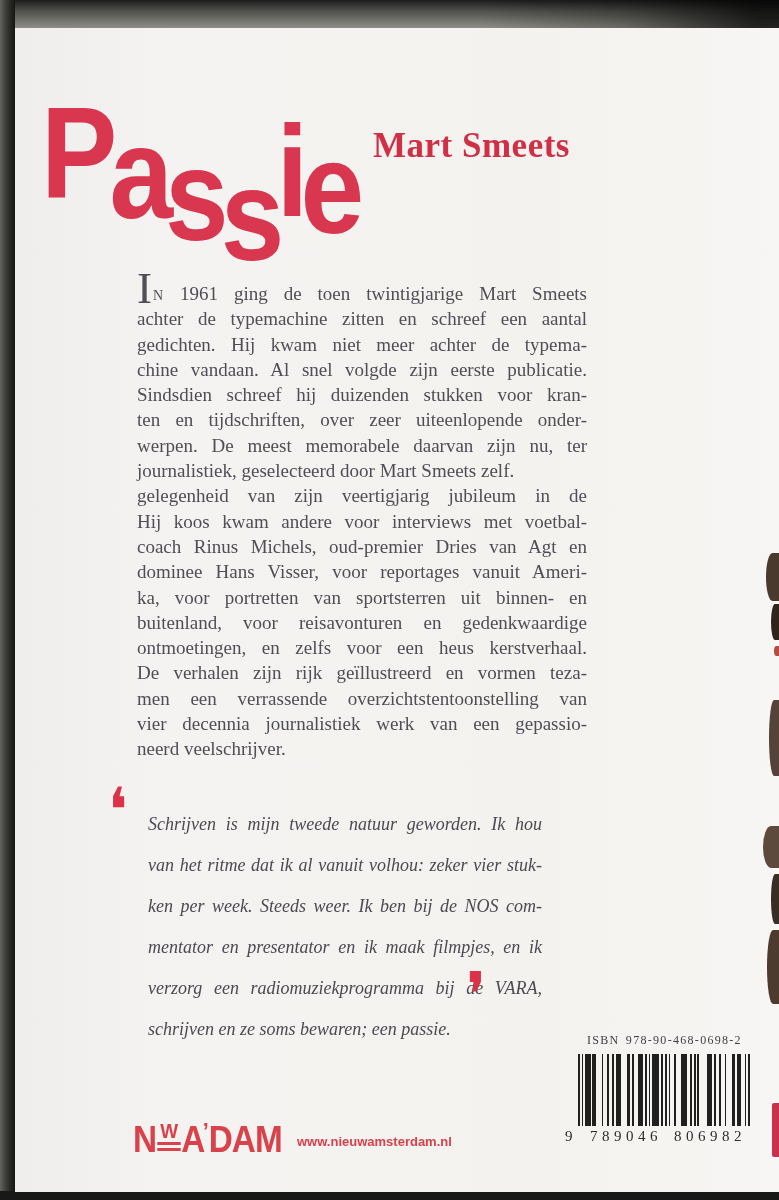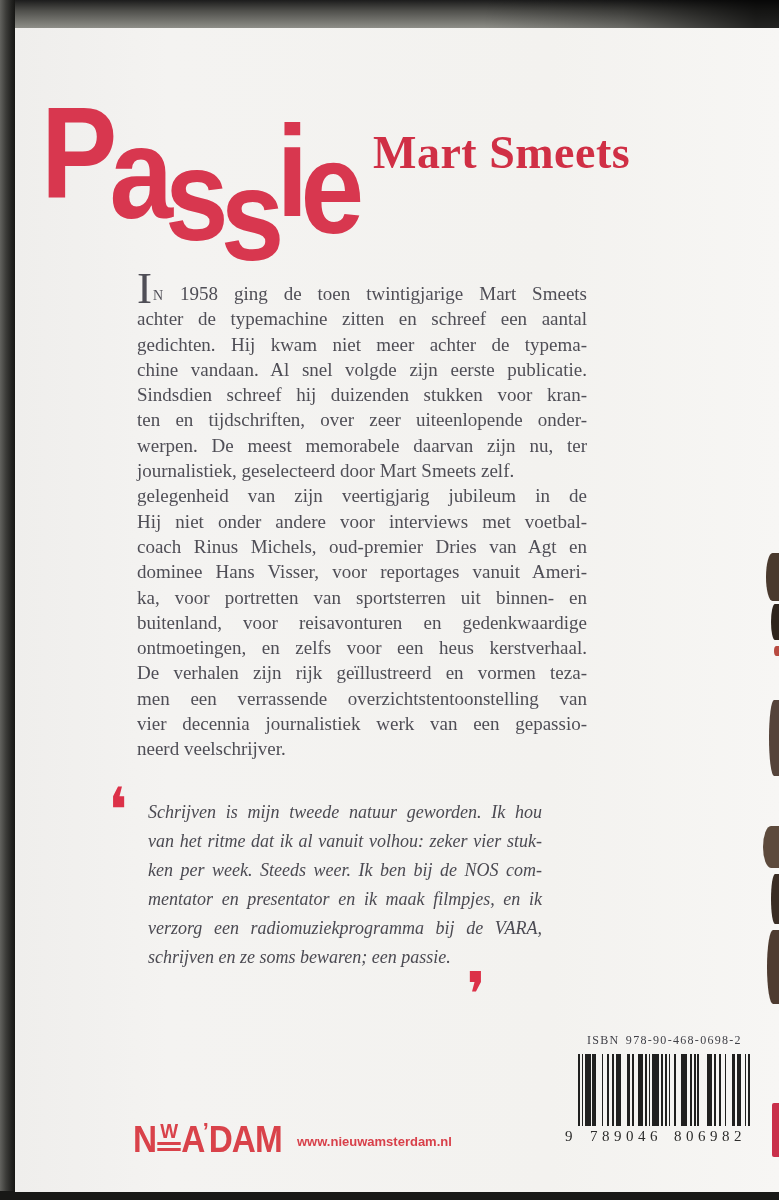--- a/index.html
+++ b/index.html
@@ -20,36 +20,36 @@
     background:linear-gradient(to right,#efeeec 0%,#f4f3f1 20%,#f3f2ef 70%,#f7f6f4 100%);}
 
   
   .title{position:absolute;left:26px;top:60px;height:230px;white-space:nowrap;
     transform:scaleX(.88);transform-origin:left top;}
   .tletter{display:inline-block;font-family:"Liberation Sans",sans-serif;
     font-weight:900;font-size:130px;line-height:1;letter-spacing:0;
     color:#d8374f;margin-right:-9px;}
 
   .author{position:absolute;left:358px;top:98px;font-family:"Liberation Serif",serif;
-    font-weight:700;font-size:46px;color:#d02f45;letter-spacing:.5px;}
+    font-weight:700;font-size:35px;color:#d02f45;letter-spacing:.5px;}
 
   
   .blurb{position:absolute;left:122px;top:253px;width:450px;color:#4f4e56;
     font-size:19px;}
   .jline{height:25.3px;line-height:25.3px;text-align:justify;text-align-last:justify;
     white-space:nowrap;}
   .jline.noj{text-align-last:left;}
   .dropcap{font-size:45px;line-height:0;position:relative;top:3px;color:#4f4e56;
     font-family:"Liberation Serif",serif;margin-right:1px;}
   .smallcap{font-size:14px;letter-spacing:1px;}
 
   
   .quote{position:absolute;left:133px;top:770px;width:394px;color:#4b4a52;
     font-size:18px;font-style:italic;}
-  .quote .jline{height:29px;line-height:29px;}
+  .quote .jline{height:29px;line-height:29px;margin-top:12px;}
   .qmark{position:absolute;font-family:"DejaVu Sans",sans-serif;font-style:normal;
     color:#dc3148;line-height:1;}
   .qmark.open{left:-40px;top:-18px;font-size:62px;}
   .qmark.close{left:318px;top:166px;font-size:62px;}
 
   
   .isbn-label{position:absolute;left:572px;top:1005px;font-size:12px;color:#3f3f46;
     letter-spacing:1.3px;word-spacing:2px;}
   .barcode{position:absolute;left:563px;top:1026px;width:172px;height:96px;}
   .bars{position:absolute;left:0;top:0;height:72px;width:172px;}
@@ -85,31 +85,31 @@
   <div class="left-strip"></div>
   <div class="bottom-strip"></div>
 
   <div class="cover">
 
     <div class="title"><span class="tletter" style="transform: translateY(0px);">P</span><span class="tletter" style="transform: translateY(20px);">a</span><span class="tletter" style="transform: translateY(42px);">s</span><span class="tletter" style="transform: translateY(62px);">s</span><span class="tletter" style="transform: translateY(18px);">i</span><span class="tletter" style="transform: translateY(35px);">e</span></div>
 
     <div class="author">Mart Smeets</div>
 
     <div class="blurb">
-      <div class="jline"><span class="dropcap">I</span><span class="smallcap">N</span><span> 1958 ging de toen twintigjarige Mart Smeets</span></div>
+      <div class="jline"><span class="dropcap">I</span><span class="smallcap">N</span><span> 1961 ging de toen twintigjarige Mart Smeets</span></div>
       <div>
           <div class="jline">achter de typemachine zitten en schreef een aantal</div>
           <div class="jline">gedichten. Hij kwam niet meer achter de typema-</div>
           <div class="jline">chine vandaan. Al snel volgde zijn eerste publicatie.</div>
           <div class="jline">Sindsdien schreef hij duizenden stukken voor kran-</div>
           <div class="jline">ten en tijdschriften, over zeer uiteenlopende onder-</div>
           <div class="jline">werpen. De meest memorabele daarvan zijn nu, ter</div>
           <div class="jline noj">journalistiek, geselecteerd door Mart Smeets zelf.</div>
           <div class="jline">gelegenheid van zijn veertigjarig jubileum in de</div>
-          <div class="jline">Hij niet onder andere voor interviews met voetbal-</div>
+          <div class="jline">Hij koos kwam andere voor interviews met voetbal-</div>
           <div class="jline">coach Rinus Michels, oud-premier Dries van Agt en</div>
           <div class="jline">dominee Hans Visser, voor reportages vanuit Ameri-</div>
           <div class="jline">ka, voor portretten van sportsterren uit binnen- en</div>
           <div class="jline">buitenland, voor reisavonturen en gedenkwaardige</div>
           <div class="jline">ontmoetingen, en zelfs voor een heus kerstverhaal.</div>
           <div class="jline">De verhalen zijn rijk geïllustreerd en vormen teza-</div>
           <div class="jline">men een verrassende overzichtstentoonstelling van</div>
           <div class="jline">vier decennia journalistiek werk van een gepassio-</div>
           <div class="jline noj">neerd veelschrijver.</div>
         </div>

